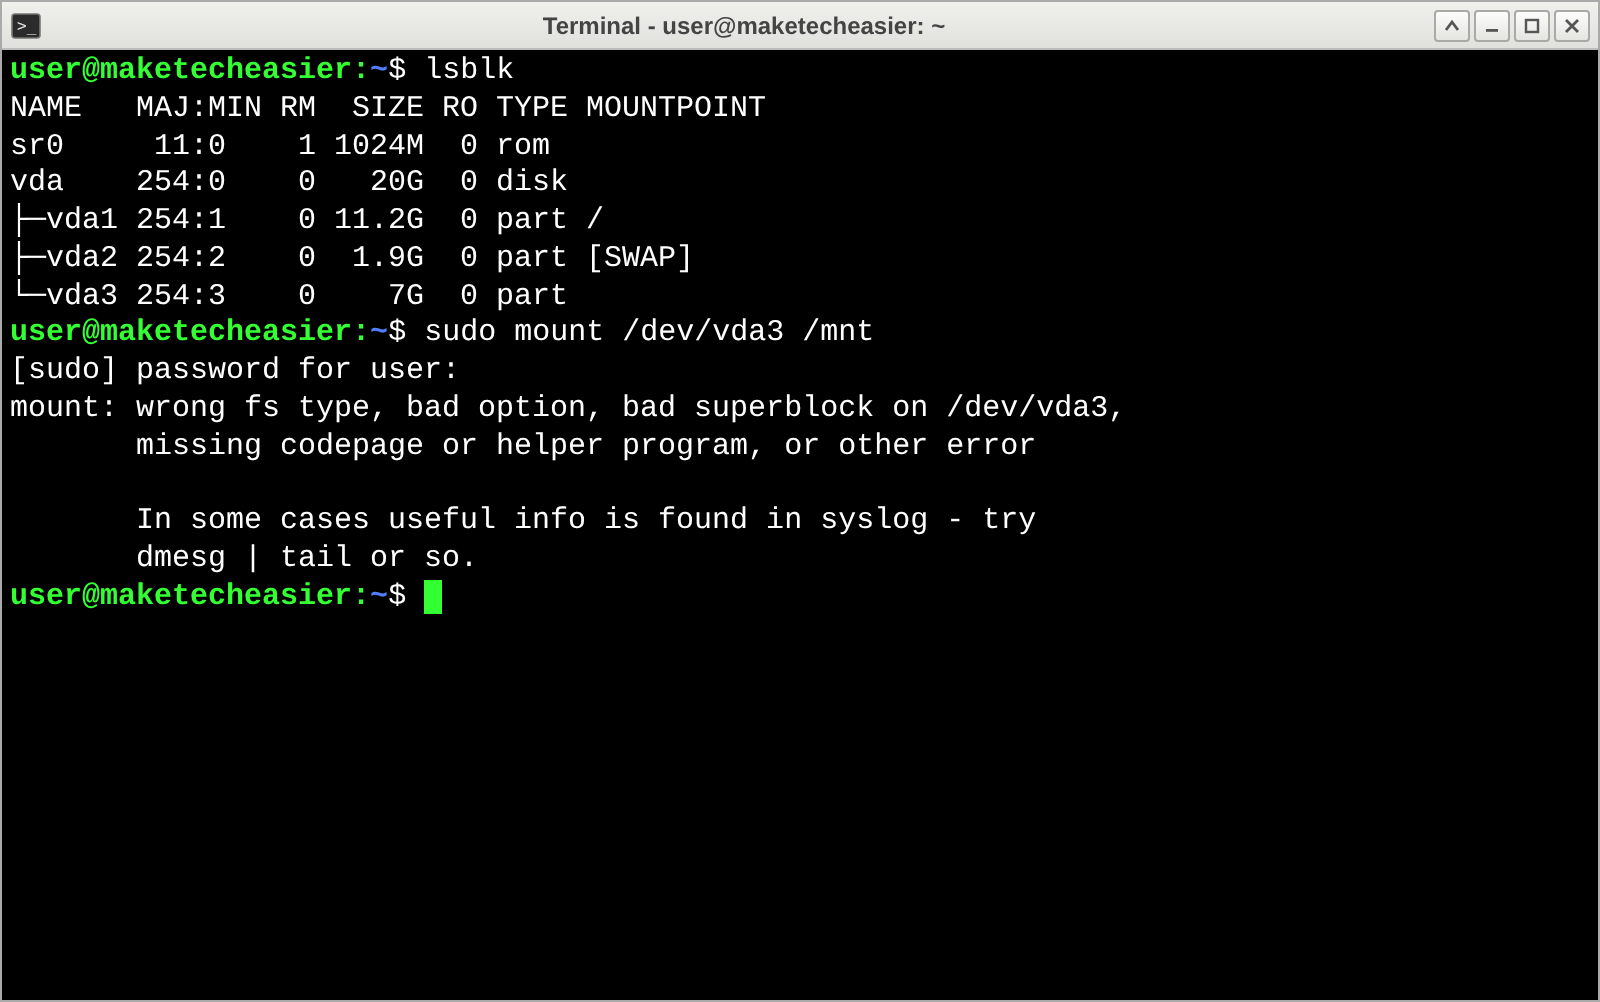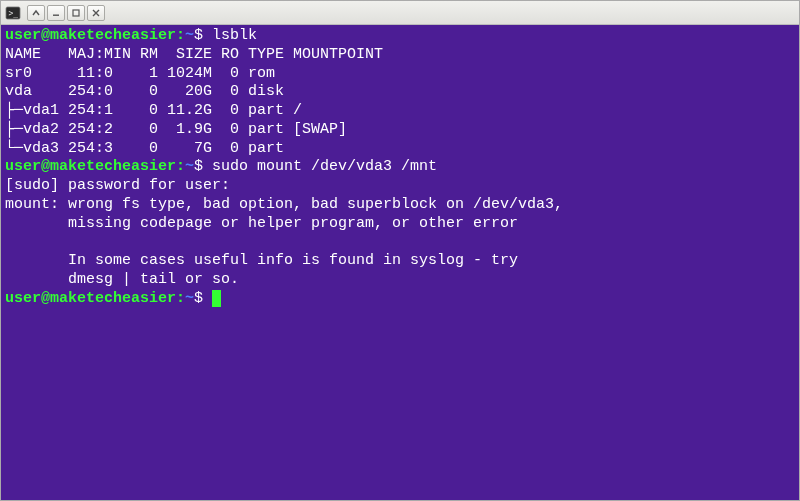--- a/index.html
+++ b/index.html
@@ -68,21 +68,21 @@
       padding: 0 4px;
       font-size: 13px;
       color: #333;
     }
     .menu-item {
       padding: 3px 10px;
       cursor: pointer;
     }
     .terminal {
       flex: 1;
-      background: #4c1d95;
+      background: #000000;
       color: #fff;
       font-family: "Liberation Mono", "DejaVu Sans Mono", "Courier New", monospace;
       font-size: 15px;
       line-height: 1.25;
       padding: 2px 4px;
       white-space: pre;
       overflow: hidden;
     }
     .prompt-user { color: #33ff33; font-weight: bold; }
     .prompt-tilde { color: #5080ff; font-weight: bold; }
@@ -101,20 +101,21 @@
 
 <div class="window">
 
   <div class="titlebar">
     <span class="titlebar-icon">
       <svg width="16" height="16" viewBox="0 0 16 16">
         <rect x="1" y="2" width="14" height="12" rx="1.5" fill="#2b2b2b" stroke="#777" stroke-width="0.8"></rect>
         <text x="3.5" y="10.5" font-size="8" fill="#ddd" font-family="monospace">&gt;_</text>
       </svg>
     </span>
+    <span class="titlebar-title">Terminal - user@maketecheasier: ~</span>
     <div class="titlebar-buttons">
       <div class="titlebar-btn">
         <svg width="8" height="8" viewBox="0 0 8 8">
             <path d="M1 6 L4 2 L7 6" fill="none" stroke="#555" stroke-width="1.4"></path>
           </svg>
       </div>
       <div class="titlebar-btn">
         <svg width="8" height="8" viewBox="0 0 8 8">
             <rect x="1" y="5.5" width="6" height="1.4" fill="#555"></rect>
           </svg>

